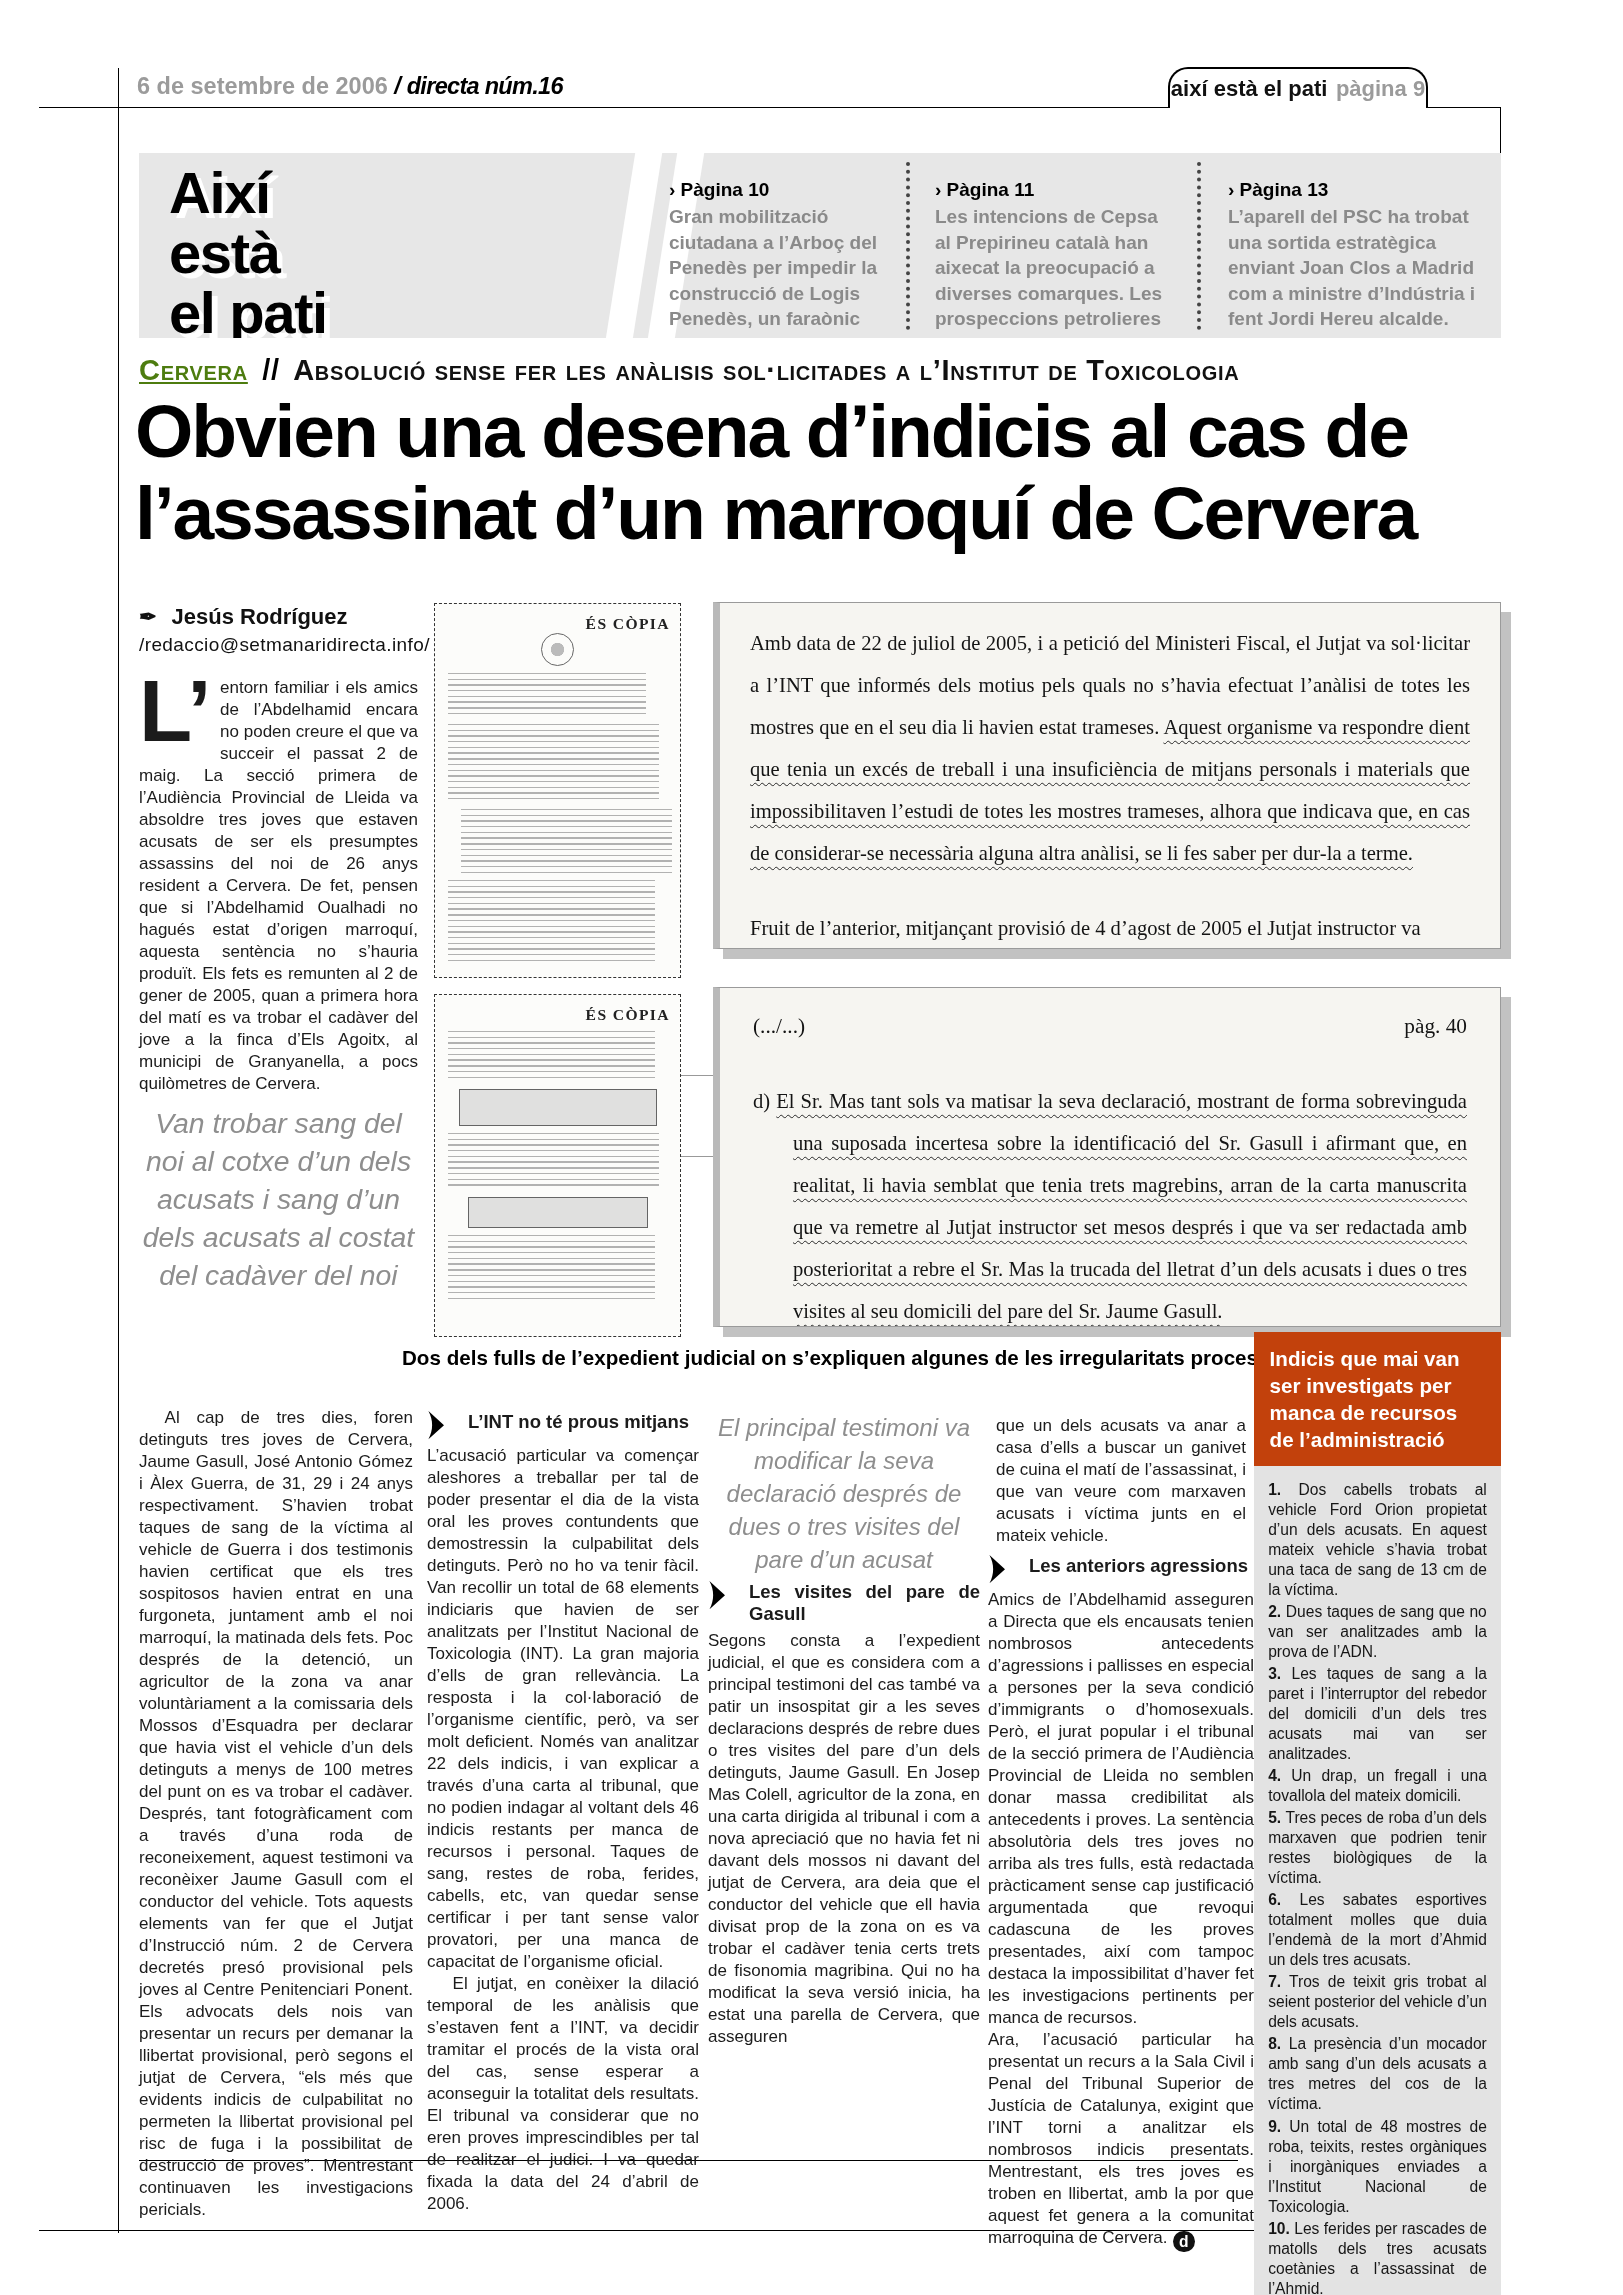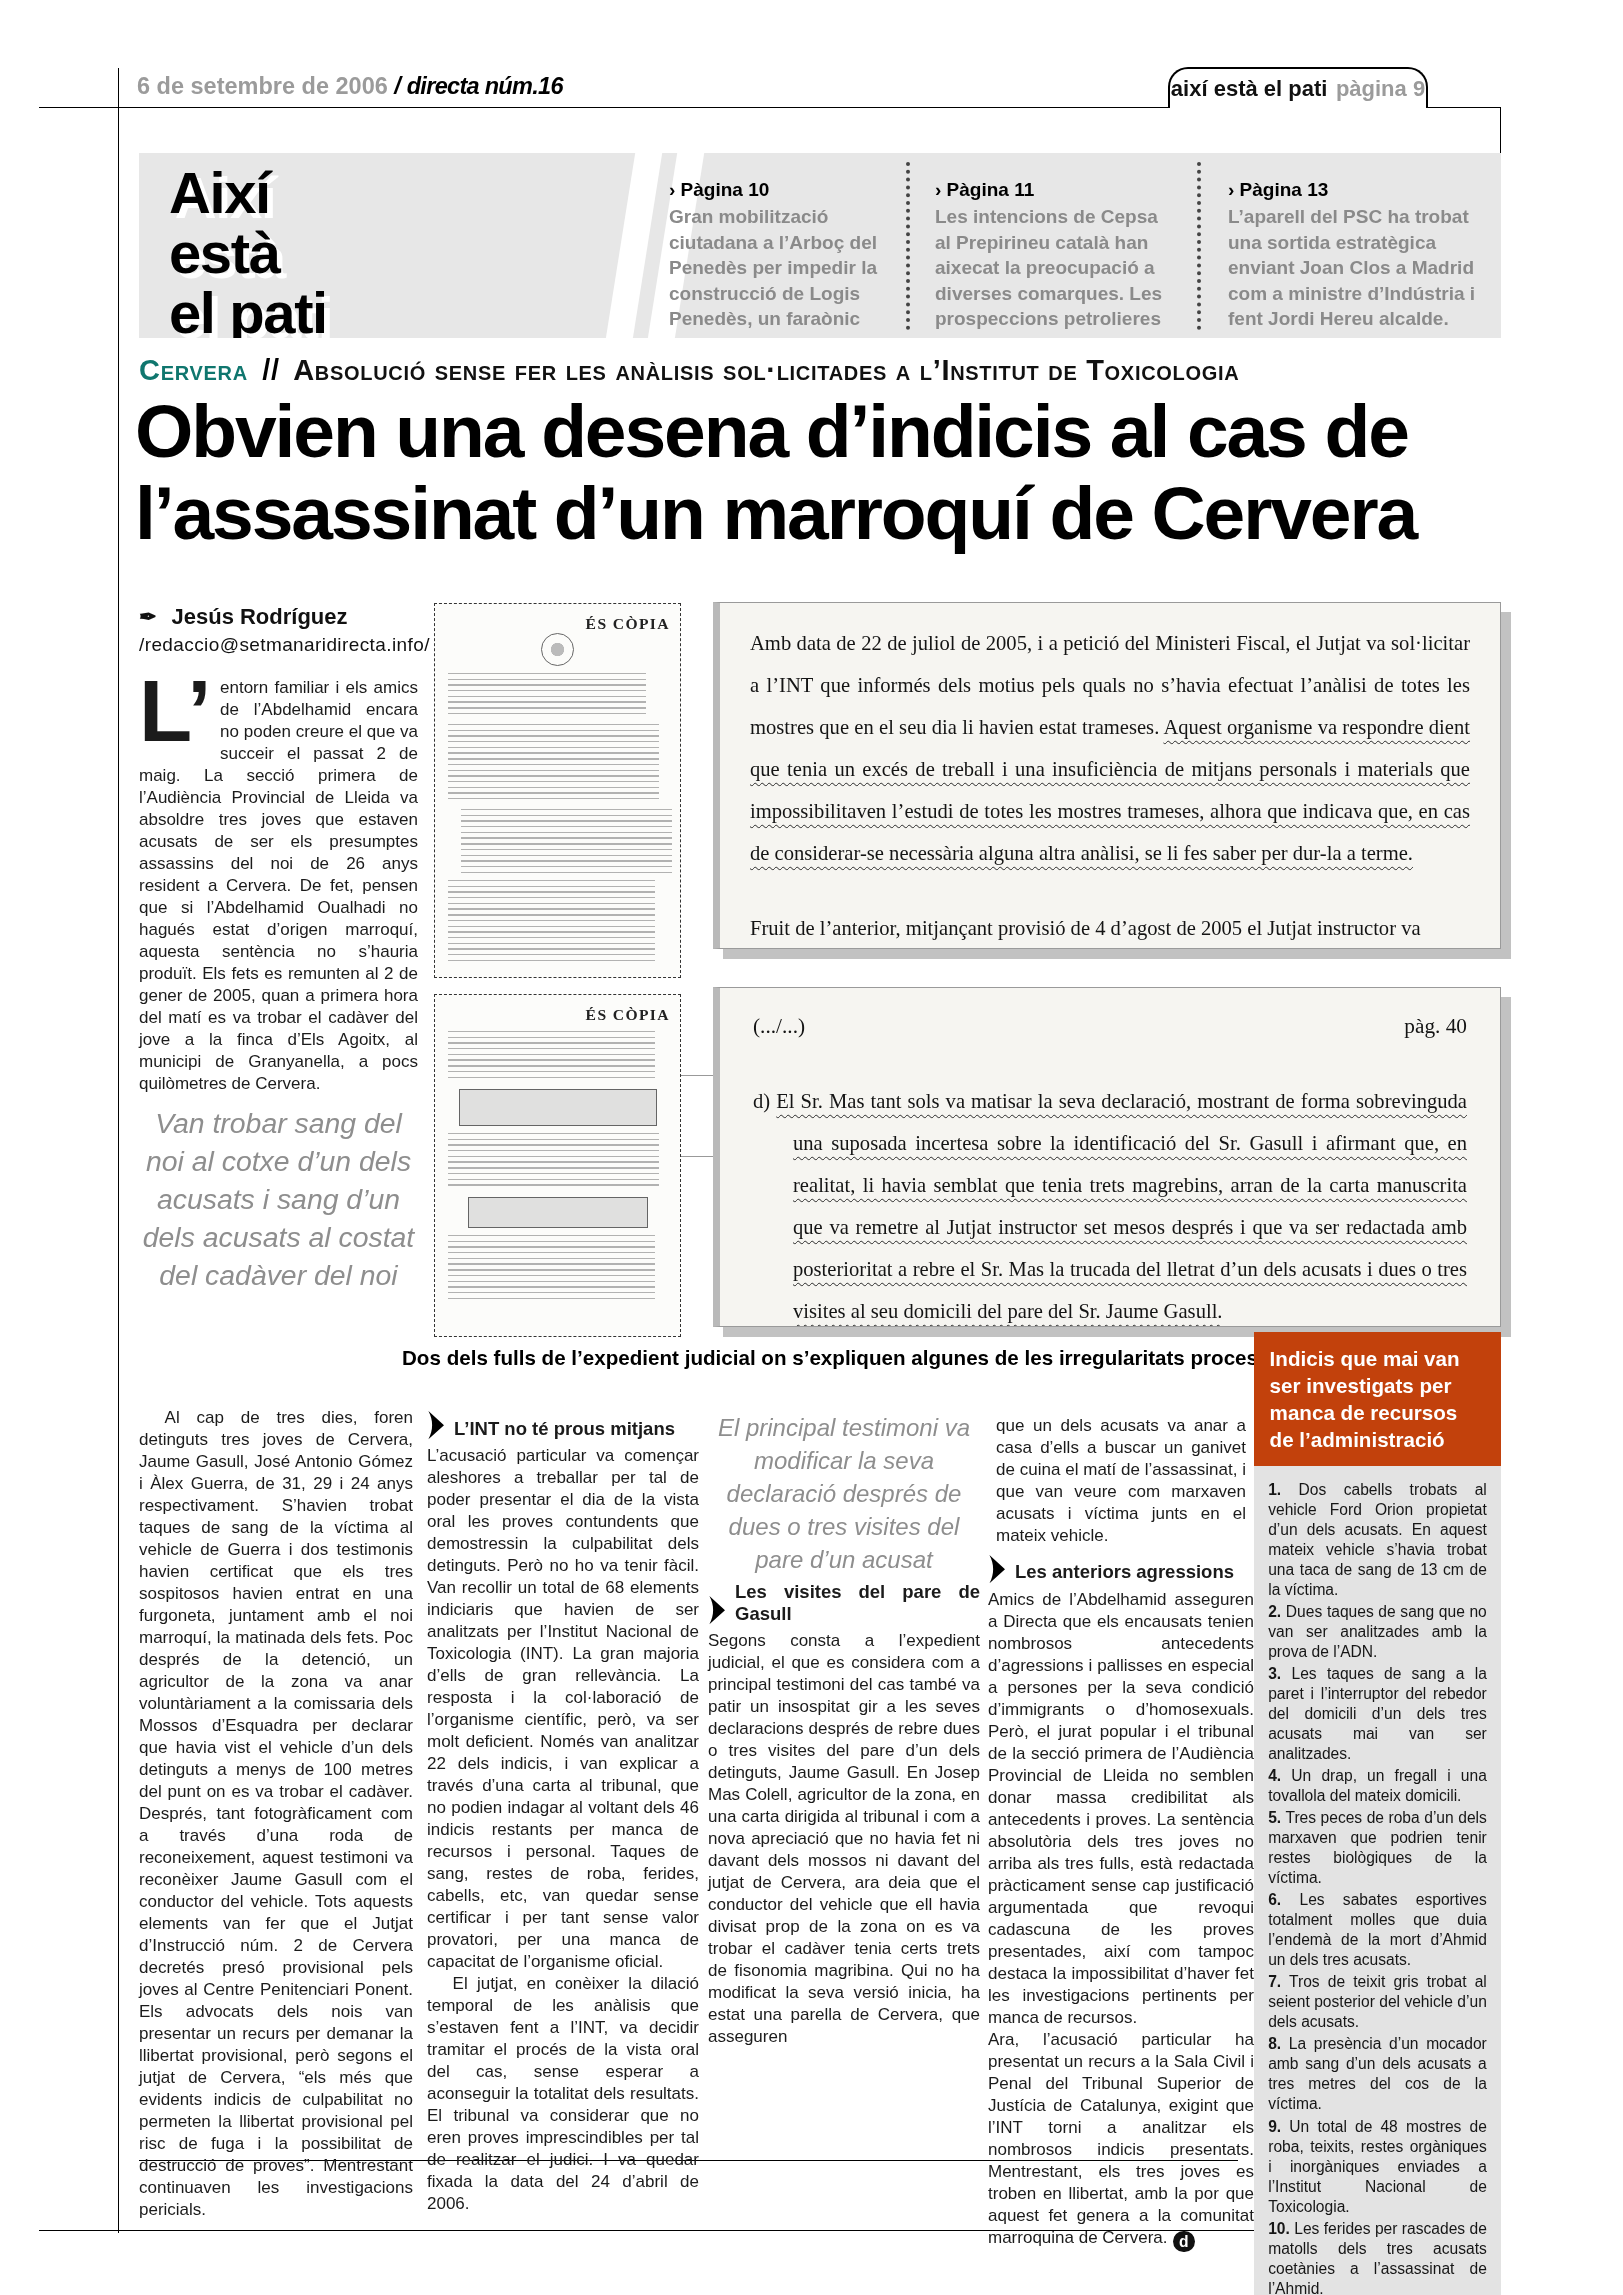--- a/index.html
+++ b/index.html
@@ -26,21 +26,21 @@
                   font-weight:bold; letter-spacing:-1.4px; color:#000;
                   text-shadow:5.7px 5px 0 #ffffff; }
   .teaser { position:absolute; top:24px; font-size:19px; line-height:25.6px; font-weight:bold; }
   .teaser-page { color:#000; margin-bottom:1.4px; }
   .teaser-text { color:#8a8a8a; }
   .dotsep { position:absolute; top:8.5px; height:168px; width:0; border-left:4.3px dotted #444; }
 
   
   .kicker { left:139px; top:354px; font-size:29px; font-weight:bold; font-variant:small-caps;
             letter-spacing:0.7px; }
-  .kicker-loc { color:#0f766e; }
+  .kicker-loc { color:#4d7c0f;text-decoration:underline; }
   .kicker-sep { color:#000; padding:0 5.7px; }
   .headline { left:135px; top:390px; width:1372px; font-size:75px; line-height:82px;
               font-weight:bold; letter-spacing:-2.1px; color:#000; }
 
   
   .byline { left:139px; top:604px; width:279px; }
   .byline-name { font-size:22px; font-weight:bold; }
   .byline-ico { font-size:21.3px; margin-right:8.5px; }
   .byline-mail { font-size:19px; margin-top:4.3px; letter-spacing:0.4px; }
   .bodytext { font-size:17px; line-height:22px; color:#1b1b1b; }
@@ -77,21 +77,21 @@
 
   .caption { left:402px; top:1346px; width:1099px; font-size:20.6px; font-weight:bold; color:#000; }
 
   
   .col { top:1407px; width:274px; }
   .c1 { left:139px; }
   .c2 { left:427px; width:272px; }
   .c3 { left:708px; width:272px; }
   .c4 { left:988px; width:266px; }
   .ind { text-indent:25.6px; }
-  .subhead { display:flex; align-items:flex-end; gap:10px; font-weight:bold; font-size:18.5px;
+  .subhead { display:flex; align-items:flex-start; gap:24px; font-weight:bold; font-size:18.5px;
              margin:4.3px 0 5.7px 0; }
   .subhead svg { flex:0 0 auto; }
   .pq2 { font-size:24px; line-height:33px; padding:4.3px 7.1px 0 7.1px; margin-bottom:28.4px; }
   .endmark { display:inline-block; width:21.3px; height:21.3px; border-radius:50%; background:#111;
              color:#fff; font-weight:bold; font-size:15.6px; line-height:21.3px; text-align:center;
              vertical-align:-3.6px; margin-left:5.7px; }
 
   
   .sidebar { left:1254px; top:1332px; width:247px; }
   .sb-head { background:#c2410c; color:#fff; font-weight:bold; font-size:20.6px; line-height:27px;

